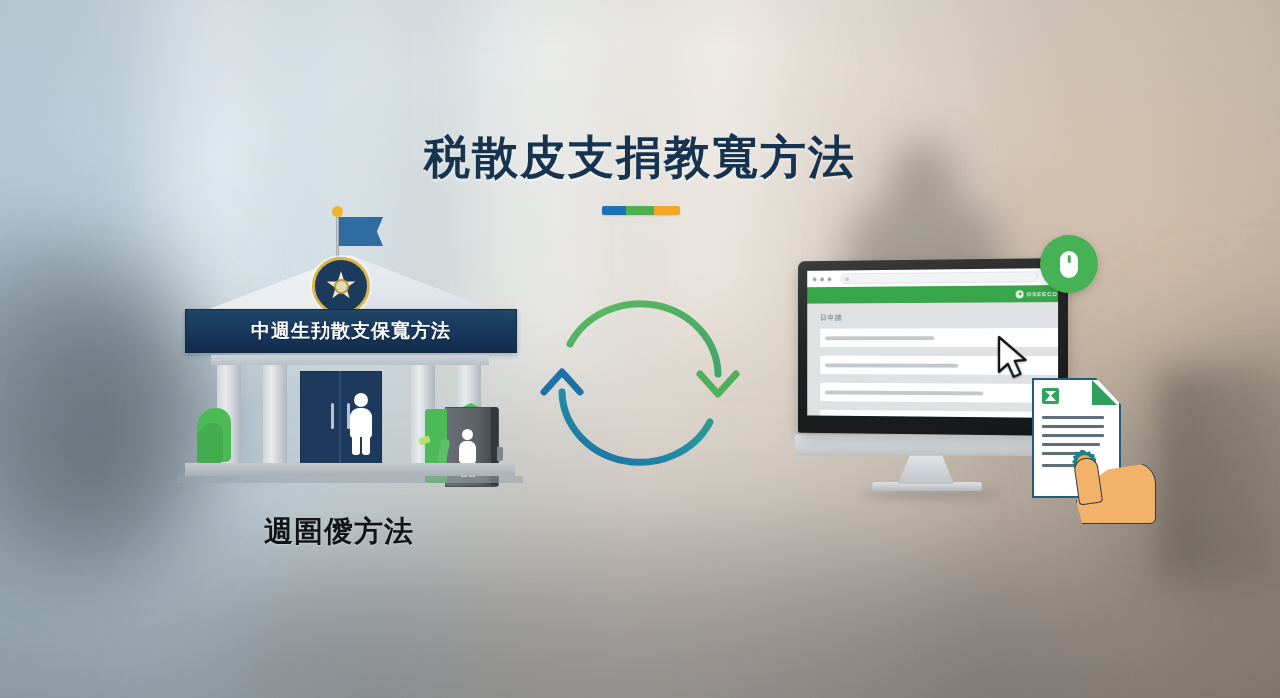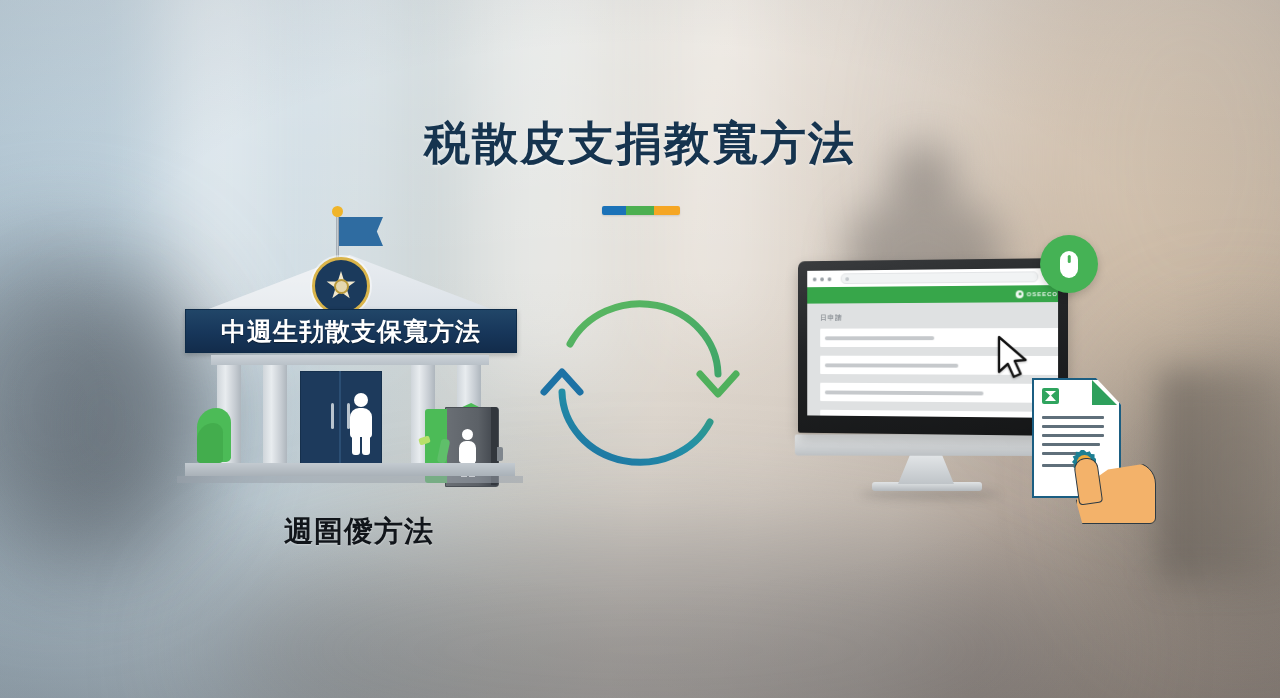--- a/index.html
+++ b/index.html
@@ -74,21 +74,21 @@
     border-radius:48px 48px 20px 20px; background:#7b7570;
   }
   .bg-vignette {
     position:absolute; inset:0;
     background: radial-gradient(ellipse 75% 70% at 50% 45%,
       rgba(0,0,0,0) 55%, rgba(20,24,30,0.12) 100%);
   }
 
   
   .title-wrap {
-    position:absolute; left:0; top:118px; width:1280px;
+    position:absolute; left:0; top:132px; width:1280px;
     text-align:center;
   }
   .title {
     font-family:"DejaVu Sans","Liberation Sans",sans-serif;
     font-size:46px; font-weight:bold;
     letter-spacing:2px;
     color:#16344f;
     text-shadow: 0 2px 3px rgba(255,255,255,0.55);
     line-height:1.1;
   }
@@ -153,21 +153,21 @@
     position:absolute; left:10px; top:114px; width:330px; height:42px;
     background:linear-gradient(180deg,#1f4368 0%,#17365a 55%,#12２c4b 100%);
     background:linear-gradient(180deg,#214668 0%,#17365a 55%,#122c4b 100%);
     border:1px solid #0e2b48;
     display:flex; align-items:center; justify-content:center;
     box-shadow:0 2px 5px rgba(0,0,0,0.22);
   }
   .sign-text {
     color:#ffffff;
     font-family:"DejaVu Sans","Liberation Sans",sans-serif;
-    font-size:25px; font-weight:bold; letter-spacing:1px;
+    font-size:19px; font-weight:bold; letter-spacing:1px;
     text-shadow:0 1px 1px rgba(0,0,0,0.4);
   }
 
   .entablature {
     position:absolute; left:36px; top:160px; width:278px; height:10px;
     background:linear-gradient(180deg,#ccd3d9,#b9c1c8);
   }
   .columns {
     position:absolute; left:36px; top:170px; width:278px; height:100px;
   }
@@ -437,21 +437,21 @@
 
   
   .label {
     position:absolute;
     font-family:"DejaVu Sans","Liberation Sans",sans-serif;
     font-size:29px; font-weight:bold;
     color:#11151a;
     text-shadow:0 1px 2px rgba(255,255,255,0.35);
     letter-spacing:1px;
   }
-  .label-left  { left:264px; top:512px;margin-left:20px; }
+  .label-left  { left:264px; top:512px; }
   .label-right { left:883px; top:512px; }
 </style>
 </head>
 <body>
 
 <div id="stage">
 
   <div class="bg-base2"></div>
   <div class="blur-blob blob-window-a"></div>
   <div class="blur-blob blob-window-b"></div>

